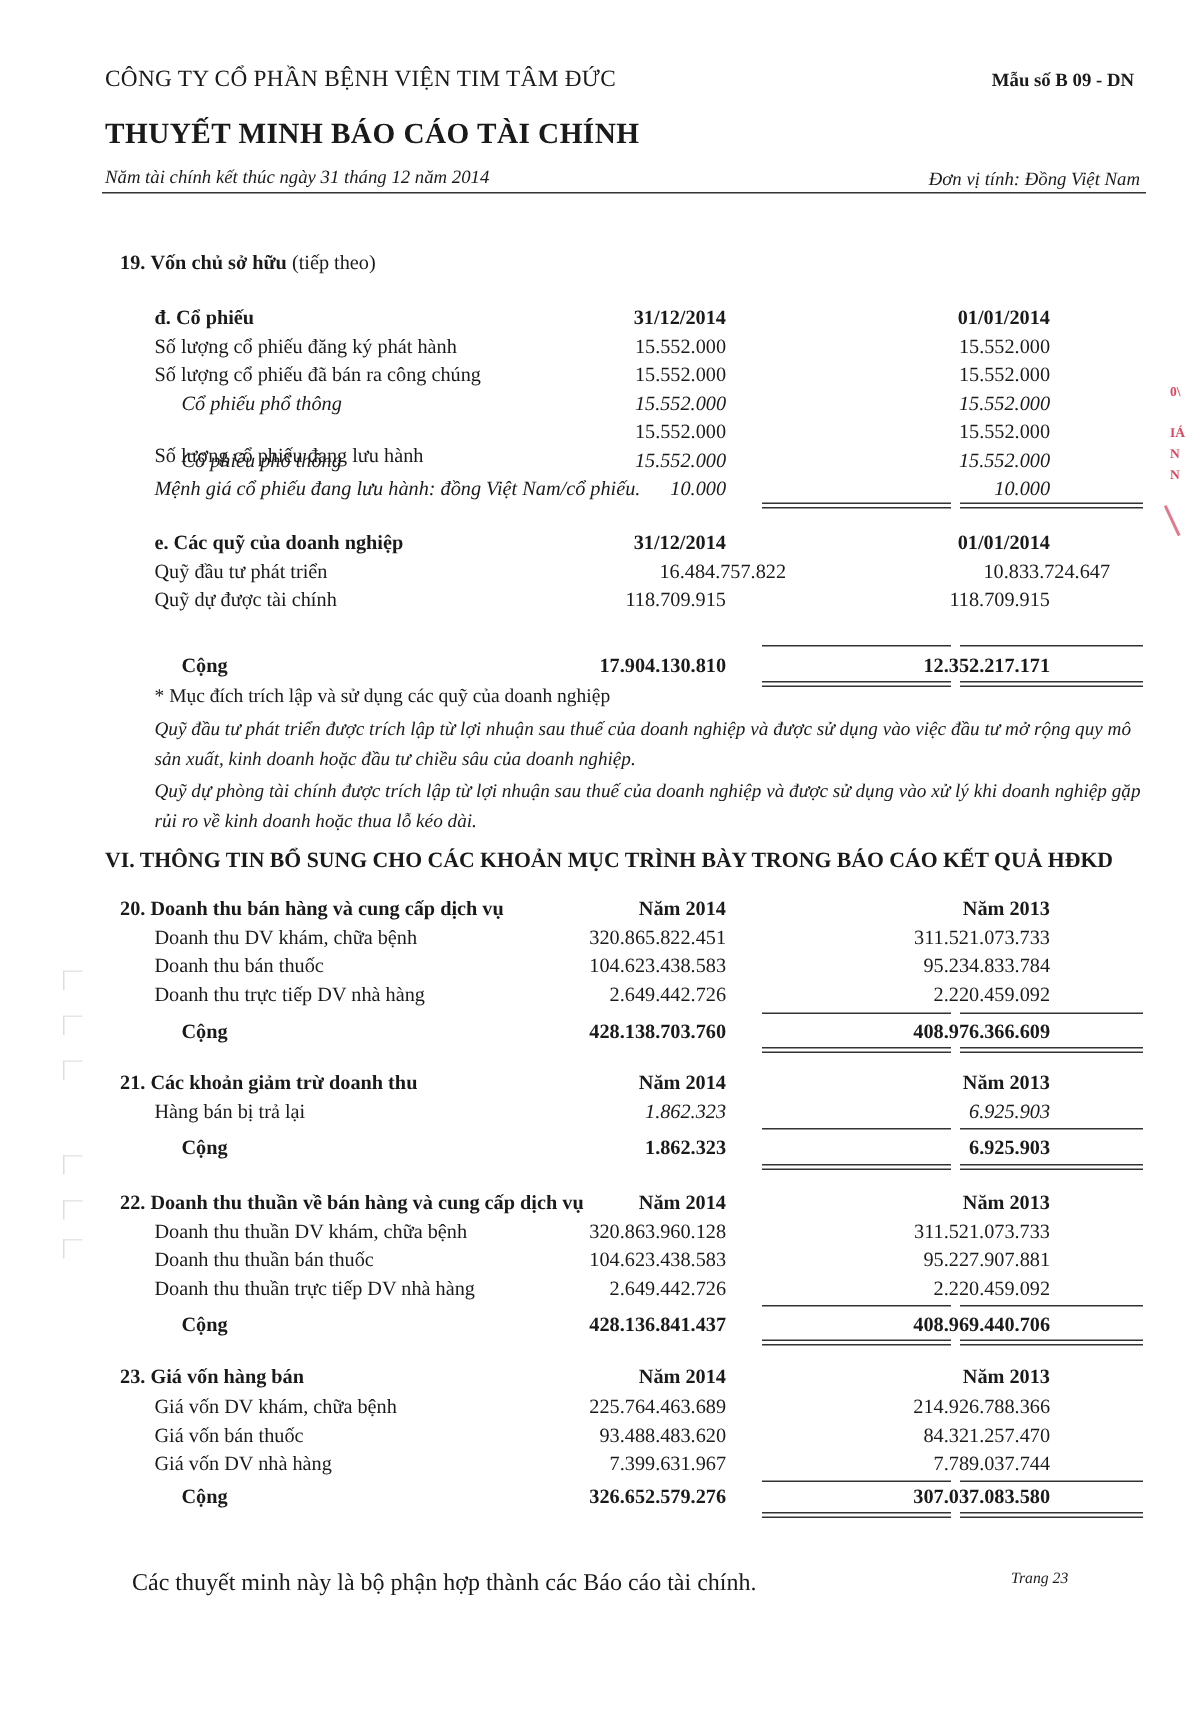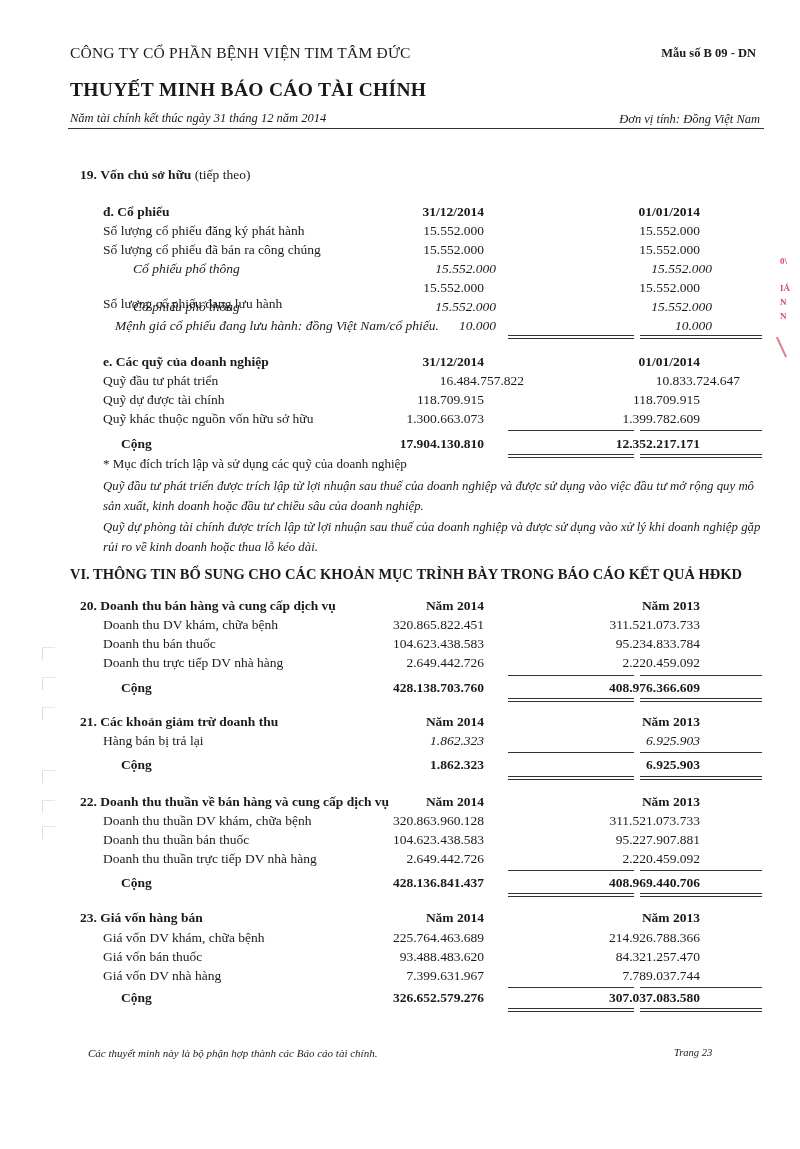--- a/index.html
+++ b/index.html
@@ -19,30 +19,30 @@
     .head-rule { position: absolute; left: 68px; width: 696px; top: 128px; height: 0; border-top: 1.6px solid #333; }
 
     .sec-title { font-size: 13.5px; }
     .sec-title b { font-weight: bold; }
 
     .row { position: absolute; left: 0; width: 740px; height: 19px; font-size: 13.5px; text-decoration: underline; }
     .row .lbl { position: absolute; white-space: nowrap; }
     .row .c1 { position: absolute; right: 256px; white-space: nowrap; text-align: right; }
     .row .c2 { position: absolute; right: 40px; white-space: nowrap; text-align: right; }
     .bold { font-weight: bold; }
-    .ital { font-style: italic; margin-left: 12px; }
+    .ital { font-style: italic; }
 
     .line-single { position: absolute; height: 0; border-top: 1.3px solid #333; }
     .line-double { position: absolute; height: 2px; border-top: 1.3px solid #333; border-bottom: 1.3px solid #333; }
 
     .para { position: absolute; left: 103px; width: 660px; font-size: 12.8px; font-style: italic; line-height: 20px; white-space: normal; }
 
     .roman { left: 70px; top: 566px; font-size: 14.5px; font-weight: bold; }
 
-    .footer-note { left: 88px; top: 1047px; font-size: 11px; font-style: italic; }
+    .footer-note { left: 88px; top: 1047px; font-size: 16px; }
     .footer-page { left: 674px; top: 1047px; font-size: 10.5px; font-style: italic; }
 
     .stamp { position: absolute; left: 780px; color: #d84a63; font-size: 9px; font-weight: bold; line-height: 12px; width: 18px; }
     .margin-mark { position: absolute; left: 42px; width: 12px; height: 12px; border-left: 1px solid #ddd; border-top: 1px solid #e6e6e6; }
   </style>
 </head>
 <body>
 
 <div class="page">
 
@@ -103,25 +103,20 @@
   </div>
   <div class="row" style="top:373px;padding-left:40px;">
     <span class="lbl" style="left:103px;">Quỹ đầu tư phát triển</span>
     <span class="c1">16.484.757.822</span>
     <span class="c2">10.833.724.647</span>
   </div>
   <div class="row" style="top:392px;">
     <span class="lbl" style="left:103px;">Quỹ dự được tài chính</span>
     <span class="c1">118.709.915</span>
     <span class="c2">118.709.915</span>
-  </div>
-  <div class="row" style="top:411px;">
-    <span class="lbl" style="left:103px;">Quỹ khác thuộc nguồn vốn hữu sở hữu</span>
-    <span class="c1">1.300.663.073</span>
-    <span class="c2">1.399.782.609</span>
   </div>
   <div class="line-single" style="left:508px; width:126px; top:430px;"></div>
   <div class="line-single" style="left:640px; width:122px; top:430px;"></div>
   <div class="row bold" style="top:436px;">
     <span class="lbl" style="left:121px;">Cộng</span>
     <span class="c1">17.904.130.810</span>
     <span class="c2">12.352.217.171</span>
   </div>
   <div class="line-double" style="left:508px; width:126px; top:454px;"></div>
   <div class="line-double" style="left:640px; width:122px; top:454px;"></div>

